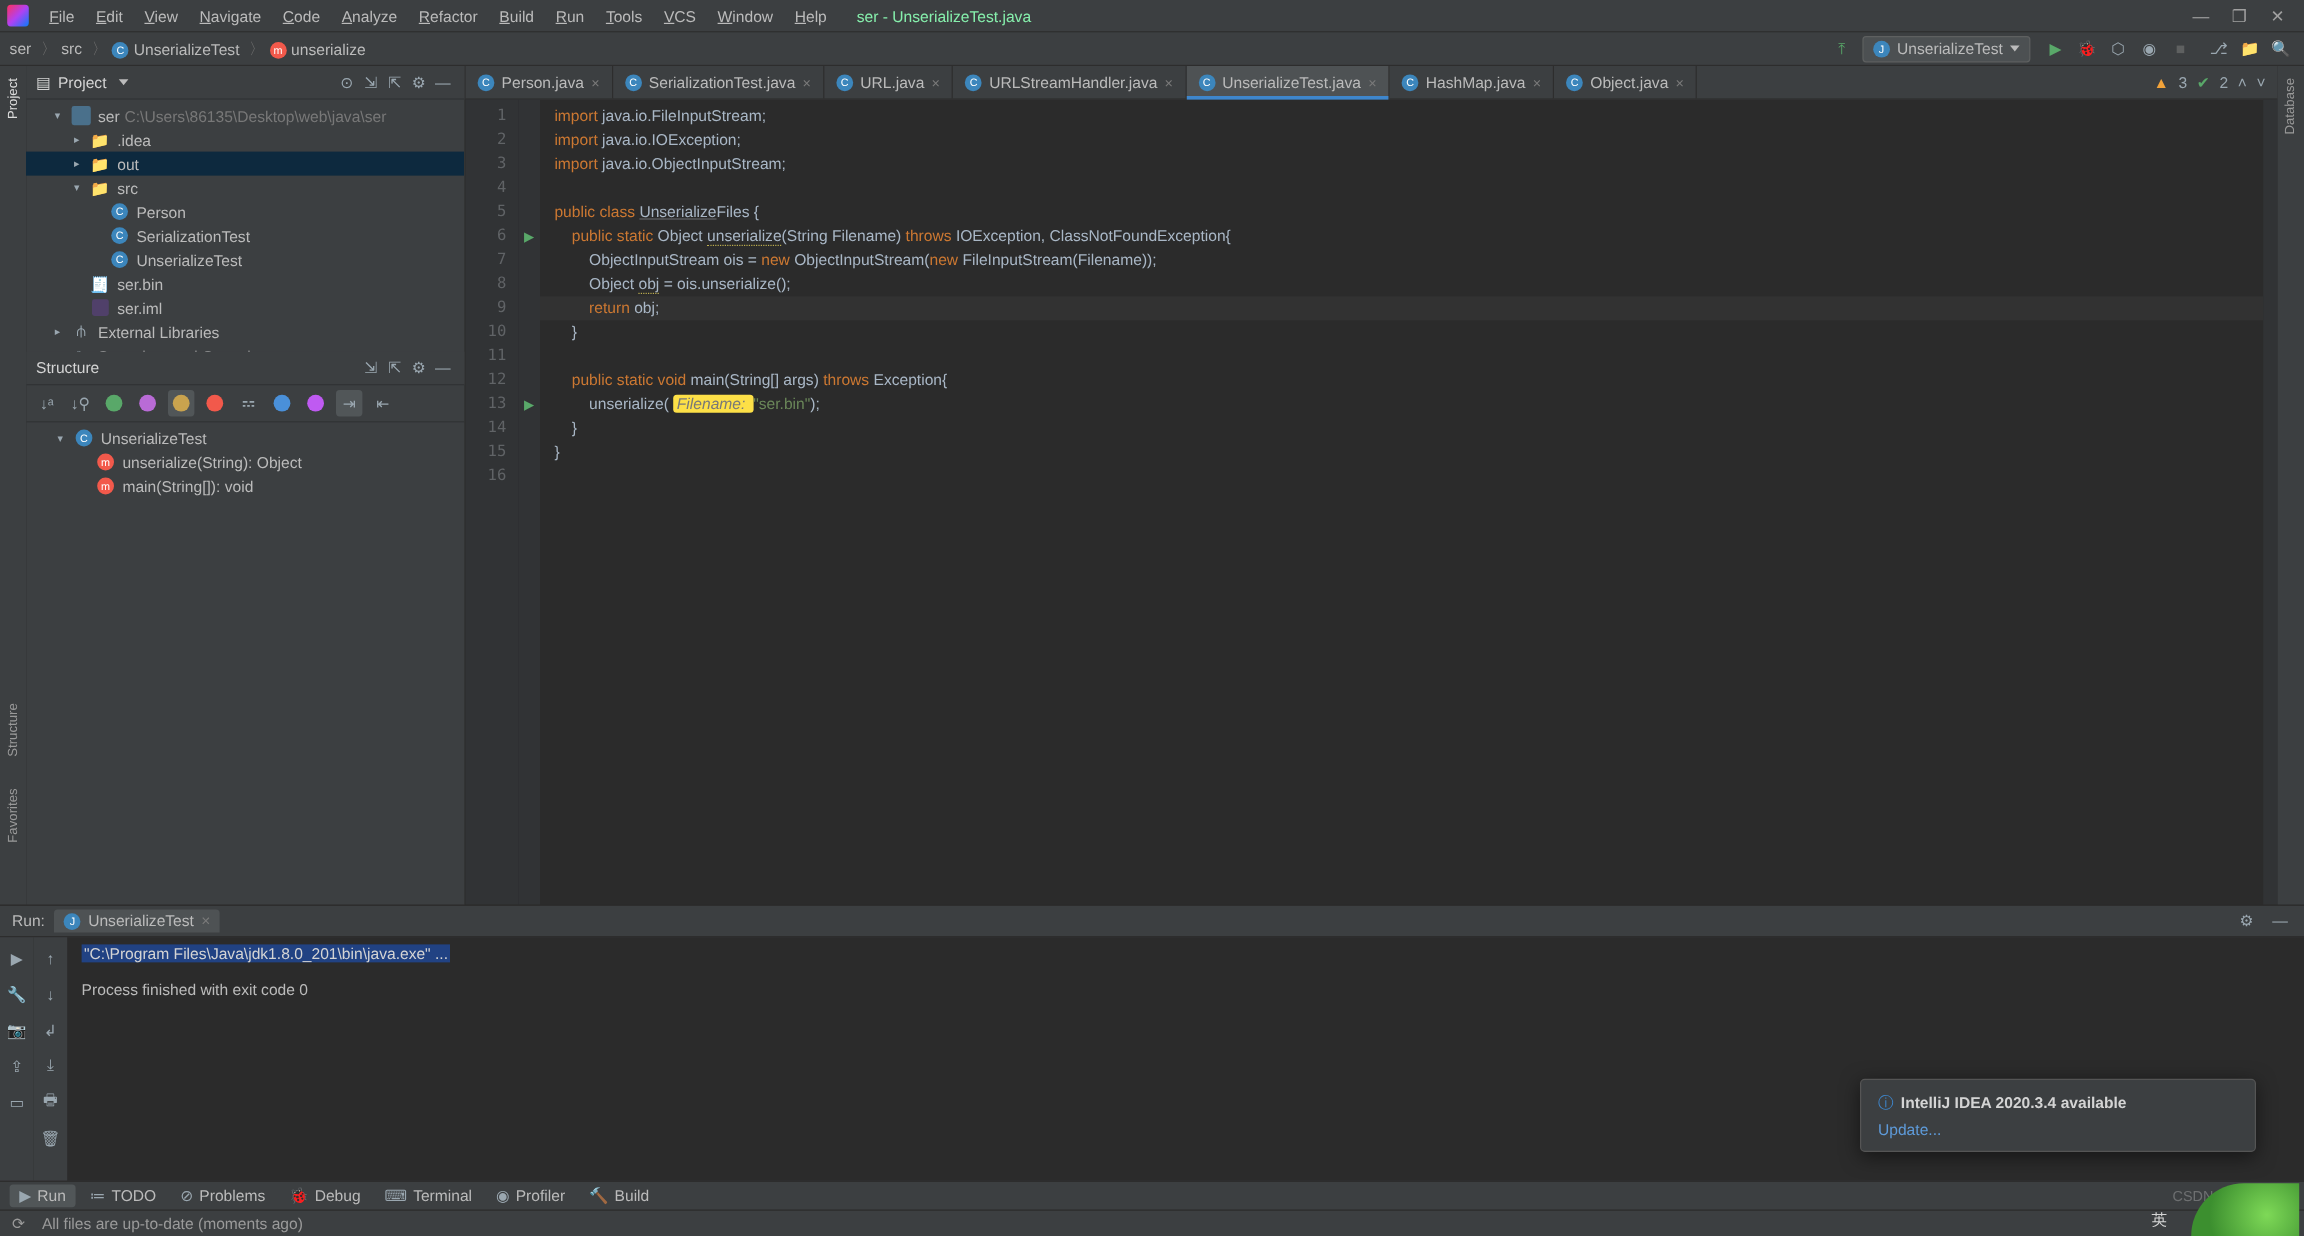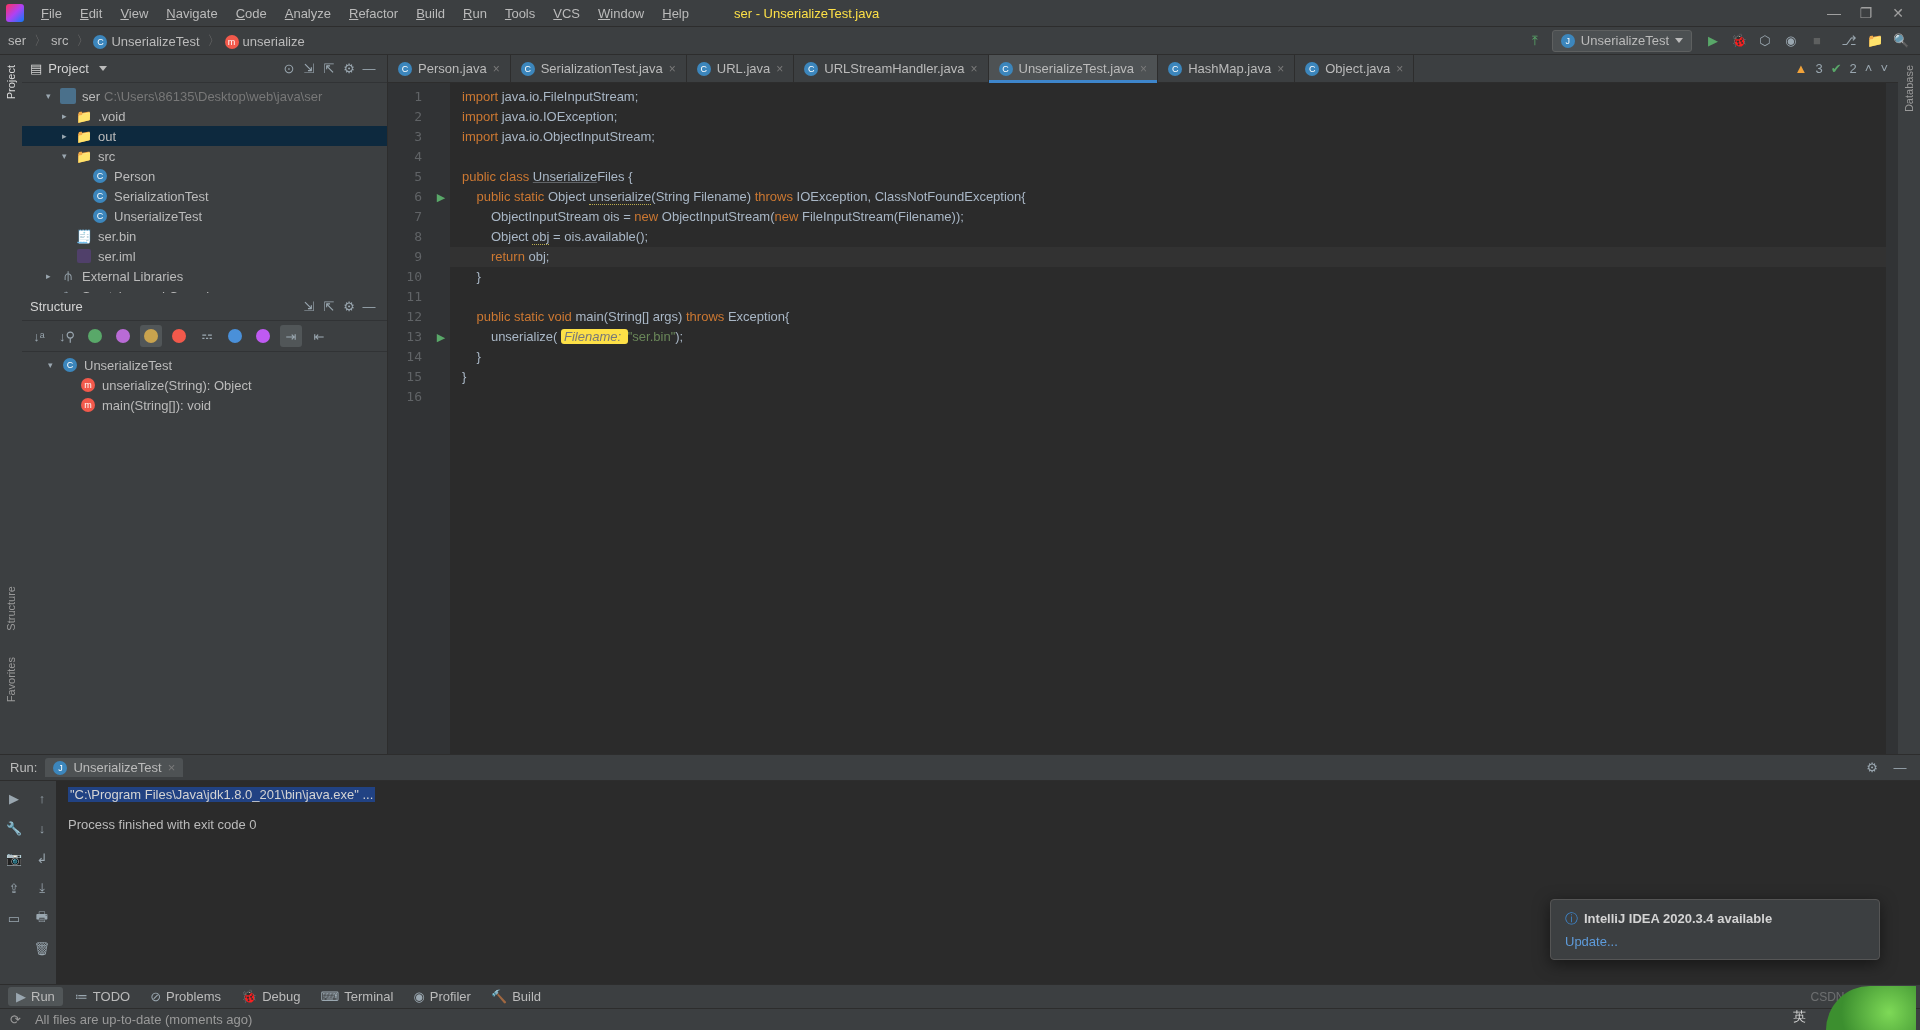--- a/index.html
+++ b/index.html
@@ -3,21 +3,21 @@
 <meta charset="utf-8">
 <style>
 * { margin: 0; padding: 0; box-sizing: border-box; font-family: "Segoe UI", Arial, sans-serif; font-size: 13px; user-select: none; }
 body { background: #2b2b2b; color: #bbbbbb; width: 1920px; height: 1030px; overflow: hidden; display: flex; flex-direction: column; }
 
 
 .titlebar { height: 27px; background: #3c3f41; display: flex; align-items: center; padding: 0 6px; border-bottom: 1px solid #2d2d2d; }
 .logo { width: 18px; height: 18px; background: linear-gradient(135deg,#fe315d 0%,#b041f3 50%,#087cfa 100%); border-radius: 3px; margin-right: 8px; }
 .menu-item { padding: 2px 9px; color: #bbbbbb; cursor: pointer; }
 .menu-u { text-decoration: underline; }
-.title-text { margin-left: 36px; color: #fde047; }
+.title-text { margin-left: 16px; color: #86efac; }
 .title-spacer { flex: 1; }
 .win-btn { width: 32px; text-align: center; color: #a0a0a0; font-size: 14px; cursor: pointer; }
 
 
 .navbar { height: 28px; background: #3c3f41; display: flex; align-items: center; padding: 0 8px; border-bottom: 1px solid #2d2d2d; }
 .crumb { color: #bbbbbb; margin-right: 4px; display: inline-flex; align-items: center; gap: 4px; }
 .crumb-sep { color: #6e6e6e; margin: 0 4px; }
 .nav-spacer { flex: 1; }
 .nav-ico { width: 22px; height: 22px; display: inline-flex; align-items: center; justify-content: center; color: #9aa7b0; cursor: pointer; margin-left: 4px; }
 .run-cfg { background: #4c5052; border: 1px solid #5e6060; border-radius: 3px; height: 22px; display: inline-flex; align-items: center; padding: 0 8px; gap: 6px; margin: 0 6px; }
@@ -180,21 +180,21 @@
     <div class="tree" id="project-tree" style="height:210px;flex:0 0 auto;">
         <div class="tree-row" style="padding-left: 24px;">
           <span class="caret">▾</span>
           <span class="t-ico mod-ico"></span>
           <span>ser</span>
           <span class="path-hint">C:\Users\86135\Desktop\web\java\ser</span>
         </div>
         <div class="tree-row" style="padding-left: 40px;">
           <span class="caret">▸</span>
           <span class="t-ico dir-ico">📁</span>
-          <span>.void</span>
+          <span>.idea</span>
         </div>
         <div class="tree-row sel" style="padding-left: 40px;">
           <span class="caret">▸</span>
           <span class="t-ico out-ico">📁</span>
           <span>out</span>
         </div>
         <div class="tree-row" style="padding-left: 40px;">
           <span class="caret">▾</span>
           <span class="t-ico src-ico">📁</span>
           <span>src</span>
@@ -392,21 +392,21 @@
         </div>
       <div class="code" id="code">
           <div class="hl-line" style="top: 164px;"></div>
           <div class="cl"><span class="kw">import </span><span class="typ">java.io.FileInputStream</span><span>;</span></div>
           <div class="cl"><span class="kw">import </span><span class="typ">java.io.IOException</span><span>;</span></div>
           <div class="cl"><span class="kw">import </span><span class="typ">java.io.ObjectInputStream</span><span>;</span></div>
           <div class="cl"></div>
           <div class="cl"><span class="kw">public class </span><span class="ul-cls">Unserialize</span><span class="cls">Files {</span></div>
           <div class="cl"><span>    </span><span class="kw">public static </span><span class="typ">Object </span><span class="warn">unserialize</span><span>(String Filename) </span><span class="kw">throws </span><span class="typ">IOException</span><span>, </span><span class="typ">ClassNotFoundException</span><span>{</span></div>
           <div class="cl"><span>        </span><span class="typ">ObjectInputStream</span><span> ois = </span><span class="kw">new </span><span class="typ">ObjectInputStream</span><span>(</span><span class="kw">new </span><span class="typ">FileInputStream</span><span>(Filename));</span></div>
-          <div class="cl"><span>        </span><span class="typ">Object </span><span class="warn">obj</span><span> = ois.available();</span></div>
+          <div class="cl"><span>        </span><span class="typ">Object </span><span class="warn">obj</span><span> = ois.unserialize();</span></div>
           <div class="cl"><span>        </span><span class="kw">return </span><span>obj;</span></div>
           <div class="cl"><span>    }</span></div>
           <div class="cl"></div>
           <div class="cl"><span>    </span><span class="kw">public static void </span><span class="cls">main</span><span>(String[] args) </span><span class="kw">throws </span><span class="typ">Exception</span><span>{</span></div>
           <div class="cl"><span>        </span><span class="cls">unserialize</span><span>( </span><span class="param-hint">Filename: </span><span class="str">"ser.bin"</span><span>);</span></div>
           <div class="cl"><span>    }</span></div>
           <div class="cl"><span>}</span></div>
         </div>
       <div class="code-scrollbar"></div>
     </div>

